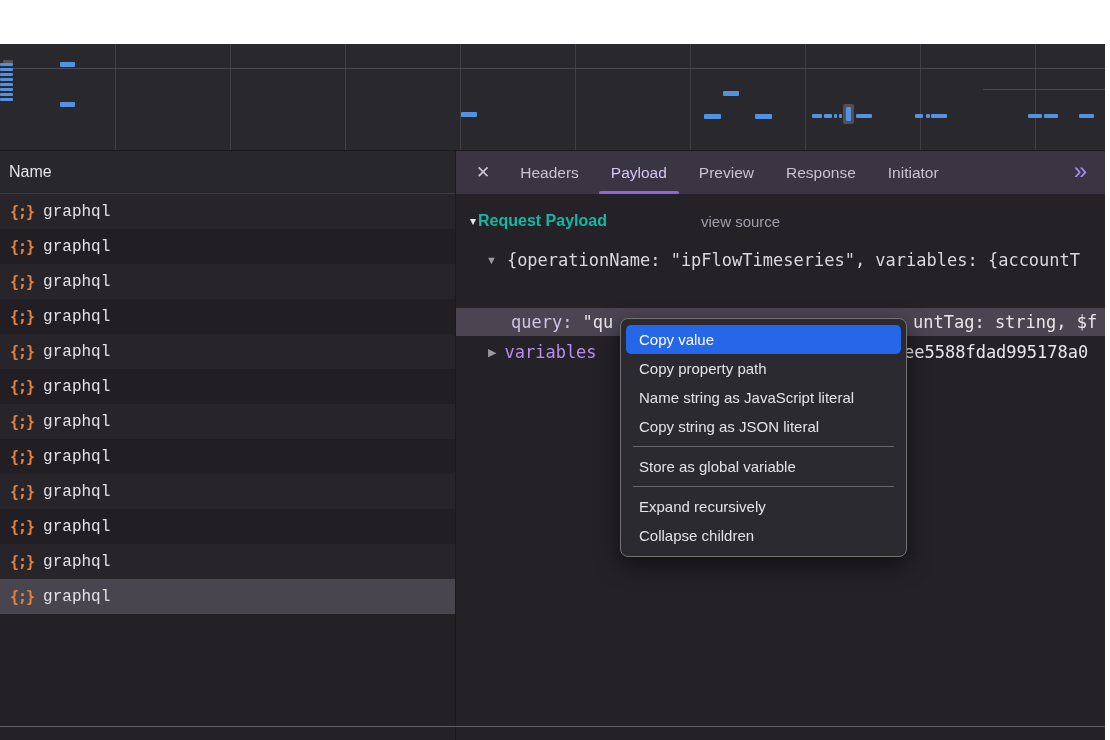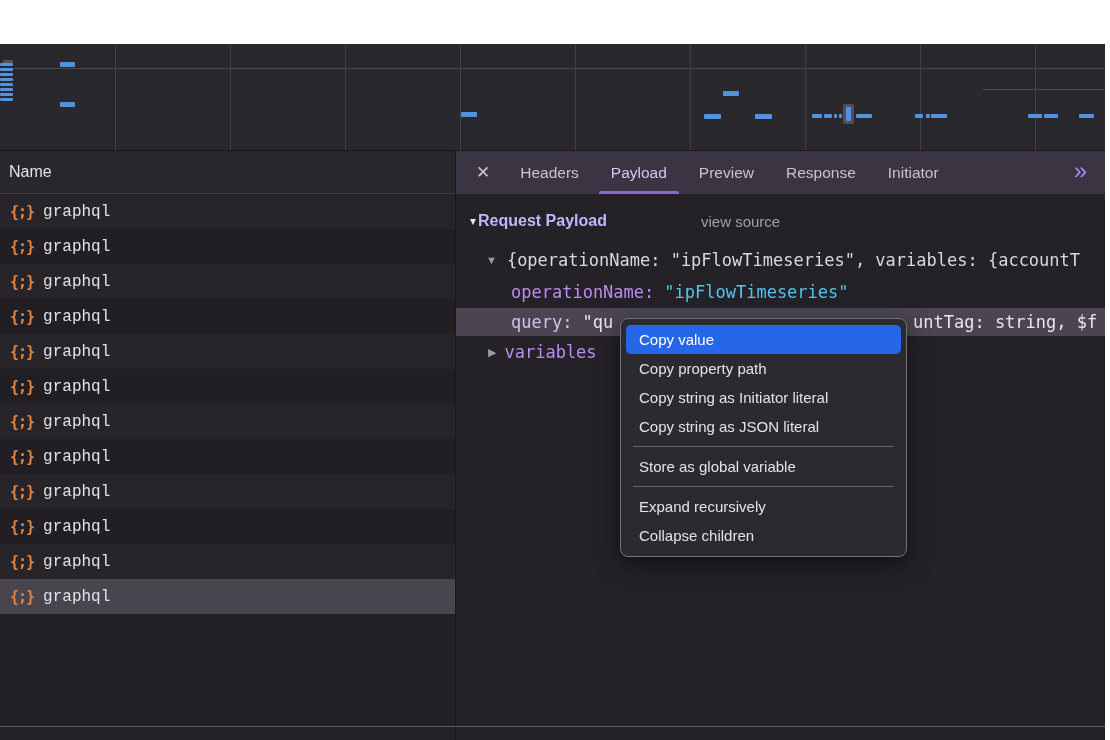--- a/index.html
+++ b/index.html
@@ -34,21 +34,21 @@
   .tab { position:relative; display:flex; align-items:center; padding:0 12px; margin:0 4px; color:#c8c3cf; font-size:15.5px; cursor:default; }
   .tab.active { color:#d7c5f7; }
   .tab.active::after { content:""; position:absolute; left:0; right:0; bottom:0; height:3px; background:#8b68da; border-radius:2px 2px 0 0; }
   #tab-overflow { margin-left:auto; align-self:center; color:#a58cf0; font-size:24px; padding:0 18px 4px 0; cursor:default; }
 
   #detail { position:absolute; left:455px; top:150px; width:650px; height:532px; background:#242227; border-left:1px solid #1a191d; overflow:hidden; }
   .drow { position:absolute; left:0; width:650px; height:28px; white-space:nowrap; overflow:hidden; display:flex; align-items:center; }
   .mono { font-family:"DejaVu Sans Mono", monospace; font-size:17px; }
   #section-row { top:14px; height:26px; }
   #section-toggle { color:#e8e6ea; font-size:12px; margin-left:14px; }
-  #section-title { color:#c4b5fd; font-size:16px; font-weight:bold; margin-left:2px; }
+  #section-title { color:#14b8a6; font-size:16px; font-weight:bold; margin-left:2px; }
   #view-source { color:#a29faa; font-size:15px; position:absolute; left:245px; cursor:default; }
   #preview-row { top:52px; }
   #preview-toggle { color:#9a98a0; font-size:11px; margin-left:30px; }
   #preview-text { color:#d9d9dd; margin-left:10px; }
   #op-row { top:84px; }
   .indent { margin-left:55px; }
   .key { color:#b88ef0; }
   .cyan { color:#56c3ea; }
   .white { color:#e8e8ea; }
   #query-row { top:114px; background:#4a4551; }
@@ -185,43 +185,40 @@
   <div id="detail">
     <div class="drow" id="section-row">
       <span id="section-toggle">▾</span>
       <span id="section-title">Request Payload</span>
       <span id="view-source">view source</span>
     </div>
     <div class="drow" id="preview-row">
       <span id="preview-toggle">▼</span>
       <span id="preview-text" class="mono">{operationName: "ipFlowTimeseries", variables: {accountT</span>
     </div>
-    <div class="drow" id="op-row">
-      <span class="mono key indent">operationName:</span>
-      <span class="mono cyan" style="margin-left:10px;">"ipFlowTimeseries"</span>
-    </div>
     <div class="drow" id="query-row">
       <span id="query-key" class="mono indent">query:</span>
       <span class="mono white" style="margin-left:10px;">"qu</span>
       <span id="query-frag" class="mono right-frag">untTag: string, $f</span>
     </div>
     <div class="drow" id="vars-row">
       <span id="vars-toggle">▶</span>
       <span class="mono key">variables</span>
+      <span id="vars-frag" class="mono right-frag">ee5588fdad995178a0</span>
     </div>
   </div>
 
   <div id="footer-line"></div>
   <div id="footer"></div>
   <div id="footer-divider"></div>
 
   <div id="context-menu">
       <div class="menu-item highlighted">Copy value</div>
       <div class="menu-item">Copy property path</div>
-      <div class="menu-item">Copy string as Initiator literal</div>
+      <div class="menu-item">Name string as JavaScript literal</div>
       <div class="menu-item">Copy string as JSON literal</div>
       <div class="menu-separator"></div>
       <div class="menu-item">Store as global variable</div>
       <div class="menu-separator"></div>
       <div class="menu-item">Expand recursively</div>
       <div class="menu-item">Collapse children</div>
     </div>
 
 </div>
 

